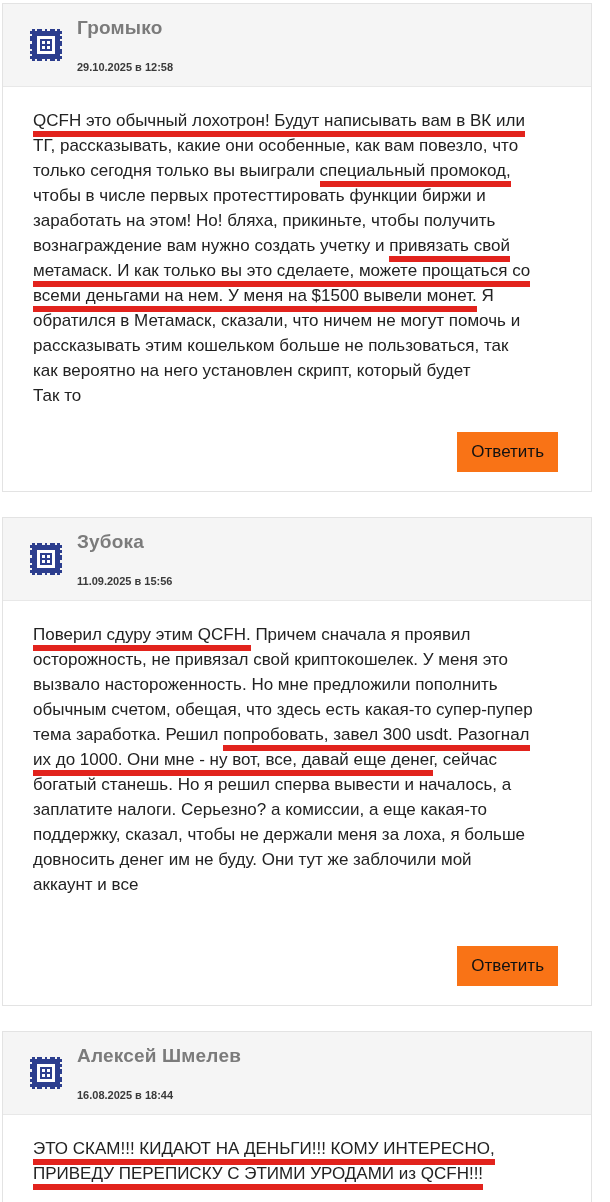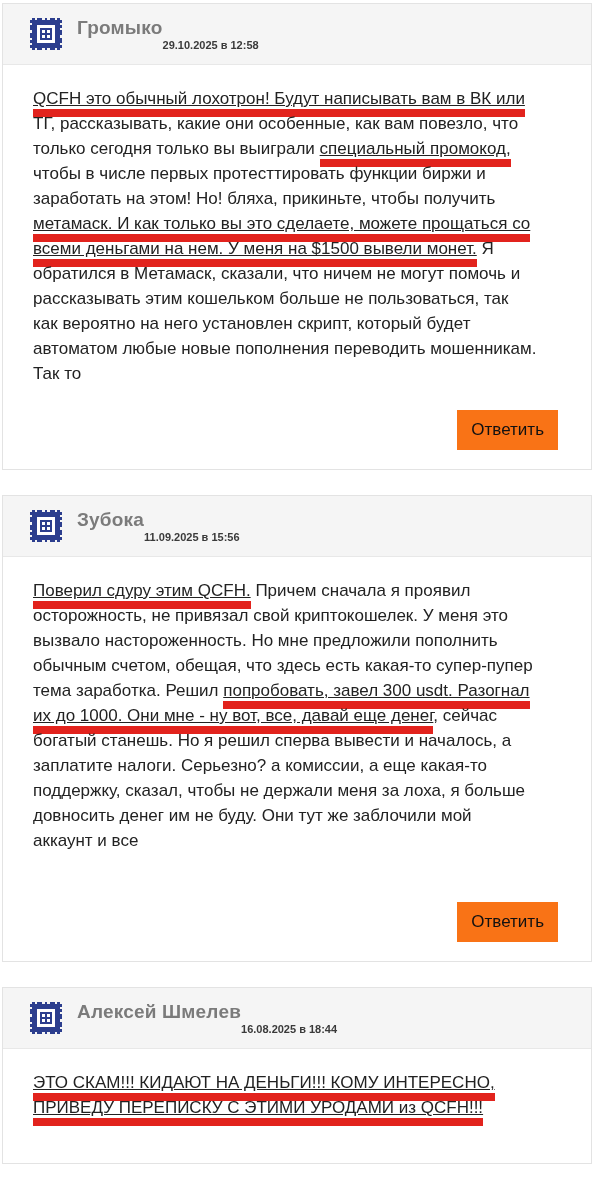--- a/index.html
+++ b/index.html
@@ -11,27 +11,27 @@
   .wrap{padding:3px 18px 0 2px;}
   .card{
     border:1px solid #e3e3e3;background:#fff;margin-bottom:25px;
   }
   .card-header{
     display:flex;align-items:center;gap:15px;
     background:#f5f5f5;border-bottom:1px solid #e8e8e8;
     padding:13px 14px 13px 27px;
   }
   .avatar{width:32px;height:32px;flex:0 0 auto;display:block;}
-  .meta{display:flex;flex-direction:row;}
+  .meta{display:flex;flex-direction:column;}
   .author{font-size:19px;font-weight:bold;color:#7b7b7b;letter-spacing:.2px;}
   .date{font-size:11px;font-weight:bold;color:#3a3a3a;margin-top:22px;}
   .card-body{padding:21px 30px 0 30px;color:#222;}
   .tline{font-size:17px;line-height:25px;white-space:nowrap;}
   .tline.empty{height:25px;}
-  .u{border-bottom:8px solid #7f1d1d;padding-bottom:1px;text-decoration:underline;}
+  .u{border-bottom:6px solid #7f1d1d;padding-bottom:1px;}
   .card-footer{padding:24px 33px 19px 33px;text-align:right;}
   .reply-btn{
     display:inline-block;background:#f97316;border:0;color:#111;
     font-size:17px;font-family:inherit;padding:10px 14px;cursor:pointer;
   }
 </style>
 </head>
 <body>
 
 <div class="wrap">
@@ -194,26 +194,26 @@
         <div class="author">Громыко</div>
         <div class="date">29.10.2025 в 12:58</div>
       </div>
     </div>
     <div class="card-body">
         <div class="tline"><span class="u" style="border-bottom-color: rgb(226, 35, 29);">QCFH это обычный лохотрон! Будут написывать вам в ВК или</span></div>
         <div class="tline"><span>ТГ, рассказывать, какие они особенные, как вам повезло, что</span></div>
         <div class="tline"><span>только сегодня только вы выиграли </span><span class="u" style="border-bottom-color: rgb(226, 35, 29);">специальный промокод,</span></div>
         <div class="tline"><span>чтобы в числе первых протесттировать функции биржи и</span></div>
         <div class="tline"><span>заработать на этом! Но! бляха, прикиньте, чтобы получить</span></div>
+        <div class="tline"><span>вознаграждение вам нужно создать учетку и </span><span class="u" style="border-bottom-color: rgb(226, 35, 29);">привязать свой</span></div>
         <div class="tline"><span class="u" style="border-bottom-color: rgb(226, 35, 29);">метамаск. И как только вы это сделаете, можете прощаться со</span></div>
         <div class="tline"><span class="u" style="border-bottom-color: rgb(226, 35, 29);">всеми деньгами на нем. У меня на $1500 вывели монет.</span><span> Я</span></div>
         <div class="tline"><span>обратился в Метамаск, сказали, что ничем не могут помочь и</span></div>
         <div class="tline"><span>рассказывать этим кошельком больше не пользоваться, так</span></div>
         <div class="tline"><span>как вероятно на него установлен скрипт, который будет</span></div>
-        <div class="tline"><span>автоматом любые новые пополнения переводить мошенникам.</span></div>
         <div class="tline"><span>Так то</span></div>
       </div>
     <div class="card-footer">
       <button class="reply-btn">Ответить</button>
     </div>
   </div>
 
   <div class="card">
     <div class="card-header">
       <span class="avatar-slot">

